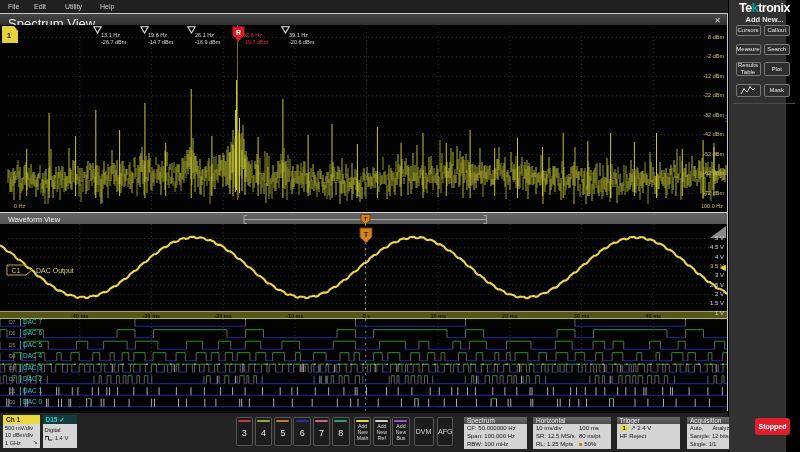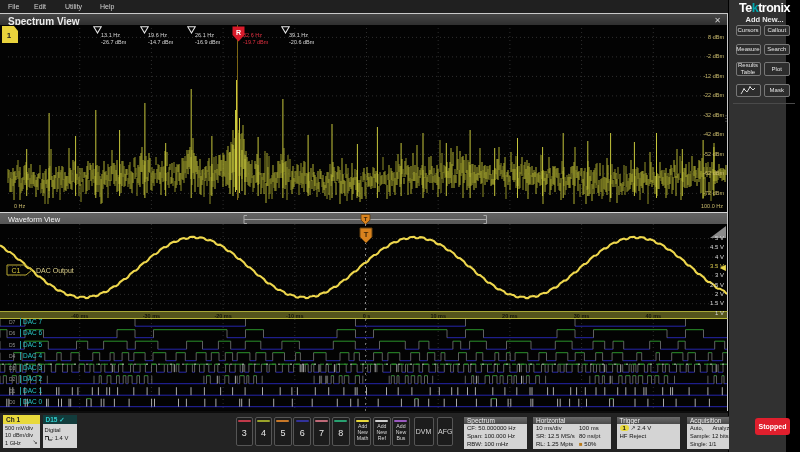--- a/index.html
+++ b/index.html
@@ -22,21 +22,21 @@
 <body>
 
 <div class="abs" style="left:0;top:0;width:728px;height:13px;background:#202020;">
   <span style="position:absolute;left:8px;top:2.5px;font-size:7px;color:#d2d2d2;">File</span>
   <span style="position:absolute;left:34px;top:2.5px;font-size:7px;color:#d2d2d2;">Edit</span>
   <span style="position:absolute;left:65px;top:2.5px;font-size:7px;color:#d2d2d2;">Utility</span>
   <span style="position:absolute;left:100px;top:2.5px;font-size:7px;color:#d2d2d2;">Help</span>
 </div>
 
 <div class="abs" style="left:0;top:13px;width:728px;height:12px;background:linear-gradient(#454545,#2f2f2f);border-top:1px solid #c9c9c9;border-right:1px solid #c9c9c9;">
-  <span style="position:absolute;left:8px;top:2px;font-size:10px;color:#ececec;font-weight:bold;">Spectrum View</span>
+  <span style="position:absolute;left:8px;top:2px;font-size:13px;color:#ececec;">Spectrum View</span>
   <span style="position:absolute;right:6px;top:1.5px;font-size:8px;color:#cfcfcf;">✕</span>
 </div>
 
 <div class="abs" style="left:0;top:25px;width:728px;height:187px;background:#030303;border-right:1px solid #c9c9c9;">
   <svg width="727" height="187" style="position:absolute;left:0;top:0;">
     <path d="M79.7,3V184M151.4,3V184M223.1,3V184M294.8,3V184M366.5,3V184M438.2,3V184M509.9,3V184M581.6,3V184M653.3,3V184" stroke="#2e2e2e" stroke-width="1" stroke-dasharray="1,3" fill="none"></path>
     <path d="M8,12.4 H722M8,31.9 H722M8,51.4 H722M8,70.9 H722M8,90.4 H722M8,109.9 H722M8,129.4 H722M8,148.9 H722M8,168.4 H722" stroke="#2e2e2e" stroke-width="1" stroke-dasharray="1,3" fill="none"></path>
     <g transform="translate(0,-25)">
         <path d="M9,170V178M10,178V192M11,172V192M13,168V186M14,172V200M15,171V183M16,176V180M20,167V200M22,178V191M25,165V185M27,172V190M28,174V180M31,164V184M33,172V184M34,172V186M36,180V197M37,177V187M38,174V190M39,173V178M42,179V189M43,173V196M44,180V193M46,169V184M47,180V188M49,168V191M51,149V180M52,176V187M53,180V198M54,175V189M55,175V189M56,167V178M58,172V189M59,166V178M62,166V188M65,172V190M66,176V191M67,176V186M69,148V183M70,168V184M71,170V189M73,160V182M76,174V185M80,168V186M82,168V182M84,172V178M86,175V194M87,166V191M88,161V179M90,163V170M91,165V181M93,163V179M95,176V195M97,165V185M101,179V204M102,174V203M104,161V184M105,172V185M107,175V187M109,167V181M111,166V181M112,150V174M114,163V184M116,170V181M117,160V192M119,177V184M120,164V184M121,173V193M122,161V186M125,174V186M126,169V181M127,169V175M132,172V193M133,173V183M138,165V183M140,156V187M141,153V172M142,147V172M143,160V184M145,161V182M147,177V193M148,160V181M149,153V172M150,158V173M151,173V190M153,171V183M157,169V183M159,165V180M160,172V184M161,167V195M165,151V190M167,152V166M170,164V170M171,177V184M172,163V183M176,167V188M178,165V172M179,164V181M180,173V185M183,158V180M187,150V169M188,154V174M189,150V167M190,147V169M191,157V179M193,138V173M194,153V179M195,156V192M196,156V172M197,161V174M198,166V187M200,159V194M201,176V195M202,170V185M203,169V180M205,167V181M206,166V178M209,158V181M212,164V181M215,170V189M217,169V180M219,155V175M220,155V176M221,160V171M223,153V187M224,155V176M226,161V186M228,146V185M230,152V180M232,144V173M233,130V172M236,131V175M238,133V198M243,125V169M244,139V169M245,159V182M246,151V177M247,157V182M249,161V186M254,175V188M255,161V169M256,164V183M257,154V182M258,165V185M261,173V194M264,173V194M266,183V203M267,153V186M268,167V186M273,165V182M275,172V191M277,172V183M278,161V178M280,164V178M282,160V178M283,163V188M285,162V189M286,161V185M292,171V194M293,166V189M294,178V187M298,165V184M302,173V188M304,161V192M309,172V188M310,181V195M311,168V181M312,180V189M313,164V177M314,172V191M315,175V186M318,171V189M319,182V192M320,169V179M321,171V179M323,175V193M324,182V190M325,185V196M326,176V188M328,172V183M329,179V195M332,175V181M333,162V177M334,167V181M336,182V195M337,172V181M338,166V179M340,170V204M341,181V193M342,158V194M343,174V184M344,180V193M345,181V196M346,164V178M349,178V191M350,182V187M351,177V189M352,163V200M353,178V194M354,177V185M356,177V190M357,170V198M358,180V192M359,183V197M360,180V202M362,187V199M364,168V180M367,167V180M368,173V187M369,177V186M371,176V189M372,177V186M374,168V178M375,174V188M376,171V182M379,186V192M382,175V184M384,172V184M387,185V199M389,165V192M390,180V196M391,168V180M392,171V186M395,178V195M397,172V185M398,154V179M400,166V187M402,159V174M404,178V184M405,161V177M408,165V195M409,167V181M411,166V194M413,153V181M414,172V181M415,165V181M417,145V188M420,170V178M423,170V188M426,173V189M428,175V182M429,157V175M430,170V183M431,156V174M432,166V183M437,165V185M438,169V197M439,177V189M446,167V177M447,162V186M448,171V178M449,168V184M450,162V178M451,148V183M452,164V188M453,152V166M454,175V188M456,175V183M457,146V174M458,159V170M459,170V187M460,151V185M462,157V173M463,156V198M464,160V183M466,154V173M467,170V190M469,162V188M470,165V177M472,164V185M474,172V190M475,165V183M476,174V188M477,167V180M478,173V181M479,165V175M480,148V178M481,171V184M482,162V183M484,166V178M485,165V185M486,172V179M487,166V182M490,165V175M491,174V186M492,179V185M493,170V184M494,179V185M495,168V180M497,159V179M498,159V180M499,147V170M504,163V181M505,157V187M507,172V177M508,170V185M510,176V190M511,152V172M513,169V180M514,164V182M515,169V180M518,178V186M519,166V189M522,157V176M525,162V179M526,169V191M527,160V183M528,166V199M529,163V185M530,167V184M532,166V177M533,173V185M534,170V184M535,172V177M536,167V194M538,173V182M539,172V183M541,155V185M542,171V179M543,170V204M544,171V181M545,178V192M546,171V185M547,174V184M549,157V173M550,168V195M551,179V190M553,166V184M554,167V185M555,166V192M557,168V178M560,183V191M561,178V200M568,177V185M569,174V188M570,177V188M571,167V179M573,166V185M574,162V204M575,147V186M577,166V178M578,172V191M579,171V180M581,168V176M583,179V195M584,171V194M586,186V204M589,167V196M590,176V194M591,170V181M592,184V201M594,170V194M598,185V193M599,180V196M600,163V176M601,179V192M604,177V189M606,178V192M607,158V195M608,165V183M613,180V187M614,172V179M616,173V184M617,179V203M619,186V195M620,174V186M621,183V192M623,182V191M630,173V189M631,160V185M632,174V182M633,169V192M635,176V192M639,173V191M641,172V186M642,171V188M643,171V193M644,174V183M646,173V185M647,175V185M650,152V184M651,162V182M652,180V187M653,167V183M655,176V194M656,176V187M657,173V196M658,174V189M659,176V189M660,162V178M662,170V184M663,177V186M665,173V188M666,168V198M669,177V189M670,169V184M671,165V175M673,177V190M674,160V172M675,165V178M676,176V196M677,149V178M678,174V183M681,178V200M683,172V182M685,168V188M686,164V177M687,175V188M688,174V185M691,171V186M692,156V171M694,166V176M695,166V182M696,170V178M697,179V186M699,160V182M700,161V179M701,171V193M702,158V177M705,177V196M706,163V173M709,182V194M710,167V178M712,162V173M713,169V190M714,143V181M715,170V184M716,172V181M717,172V183M719,164V176M720,169V178M721,168V178M723,168V180M724,169V180M725,170V182M726,165V175" stroke="#b0b030" stroke-width="1" fill="none"></path>
         <path d="M8,169V183M12,179V192M17,165V177M18,160V179M19,171V187M21,183V193M23,177V189M24,166V180M26,162V183M29,168V187M30,178V188M32,175V188M35,175V187M40,165V179M41,183V193M45,171V204M48,179V204M50,166V180M57,178V192M60,172V200M61,170V185M63,167V180M64,179V192M68,176V189M72,181V190M74,162V170M75,161V183M77,174V180M78,166V184M79,177V196M81,184V202M83,179V192M85,172V177M89,180V190M92,170V186M94,169V183M96,166V192M98,172V192M99,166V185M100,176V197M103,170V189M106,171V180M108,164V198M110,180V186M113,163V174M115,165V186M118,175V191M123,161V177M124,166V187M128,178V187M129,165V184M130,162V189M131,171V189M134,158V167M135,157V179M136,168V177M137,178V196M139,167V185M144,165V195M146,156V179M152,167V191M154,169V186M155,173V179M156,157V165M158,164V179M162,161V178M163,167V182M164,166V181M166,173V181M168,172V185M169,167V188M173,178V186M174,162V173M175,181V192M177,164V185M181,173V191M182,158V179M184,161V183M185,156V173M186,161V178M192,150V185M199,170V178M204,180V197M207,170V186M208,161V172M210,166V204M211,177V195M213,173V187M214,157V181M216,156V173M218,164V183M222,160V177M225,161V177M227,150V184M229,153V188M231,142V180M234,149V187M235,138V172M237,119V167M239,130V176M240,139V176M241,134V167M242,133V179M248,162V185M250,164V187M251,164V183M252,160V178M253,176V192M259,172V184M260,158V175M262,177V188M263,173V180M265,151V182M269,156V199M270,179V194M271,178V184M272,175V199M274,173V188M276,178V191M279,161V188M281,154V173M284,148V172M287,167V200M288,155V182M289,169V182M290,159V177M291,180V190M295,171V182M296,171V184M297,164V183M299,176V195M300,171V185M301,163V183M303,167V184M305,162V176M306,173V184M307,173V192M308,174V193M316,177V190M317,183V197M322,178V187M327,172V199M330,164V200M331,174V186M335,171V183M339,167V183M347,174V201M348,168V193M355,169V180M361,176V199M363,172V182M365,174V196M366,182V199M370,173V187M373,167V188M377,173V183M378,174V184M380,172V186M381,176V185M383,157V170M385,171V184M386,175V185M388,174V180M393,173V181M394,172V192M396,161V185M399,164V172M401,166V184M403,169V177M406,158V174M407,166V175M410,178V183M412,179V189M416,173V188M418,167V183M419,176V186M421,168V175M422,165V185M424,177V192M425,166V178M427,177V193M433,176V190M434,168V182M435,175V183M436,173V183M440,140V172M441,163V193M442,153V179M443,172V183M444,165V173M445,166V178M455,169V183M461,163V176M465,174V180M468,160V186M471,173V186M473,164V183M483,170V197M488,169V179M489,166V180M496,169V174M500,165V176M501,163V174M502,170V179M503,166V177M506,175V199M509,175V182M512,162V172M516,156V188M517,167V186M520,172V188M521,164V174M523,177V190M524,165V179M531,175V185M537,174V188M540,175V186M548,169V178M552,176V186M556,169V177M558,168V186M559,173V190M562,161V174M563,171V179M564,167V186M565,177V195M566,181V190M567,175V185M572,166V173M576,170V178M580,184V197M582,168V183M585,168V186M587,172V190M588,161V189M593,172V189M595,168V183M596,164V188M597,163V185M602,178V199M603,165V196M605,177V190M609,179V191M610,181V202M611,175V198M612,164V184M615,169V187M618,167V179M622,184V195M624,165V186M625,187V195M626,166V187M627,174V192M628,181V191M629,178V190M634,183V190M636,169V193M637,167V186M638,168V179M640,178V200M645,162V182M648,179V204M649,179V186M654,172V185M661,171V181M664,170V185M667,176V195M668,173V185M672,168V194M679,173V180M680,156V173M682,161V181M684,168V187M689,162V187M690,174V187M693,171V181M698,168V178M703,173V199M704,167V179M707,167V177M708,162V175M711,171V201M718,170V180M722,170V181" stroke="#8f8f26" stroke-width="1" fill="none"></path>

